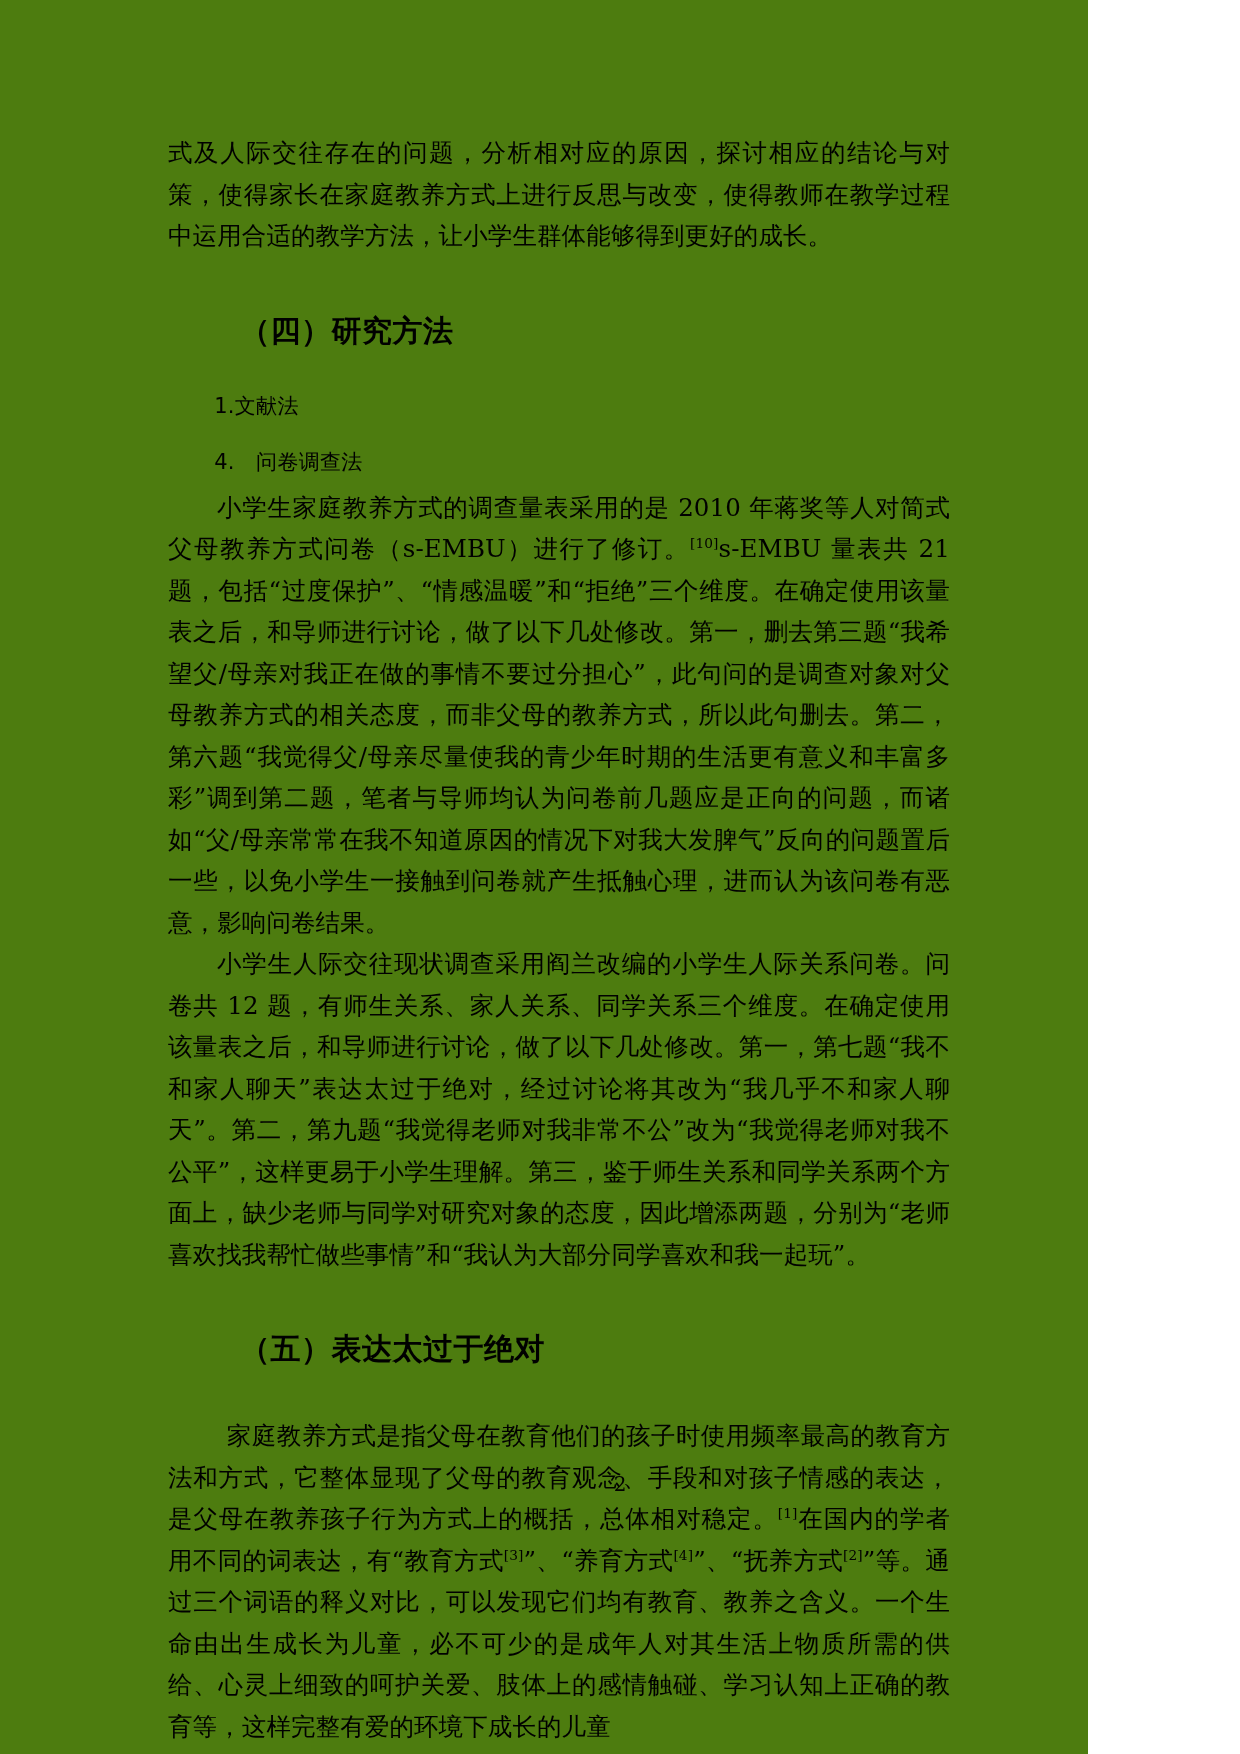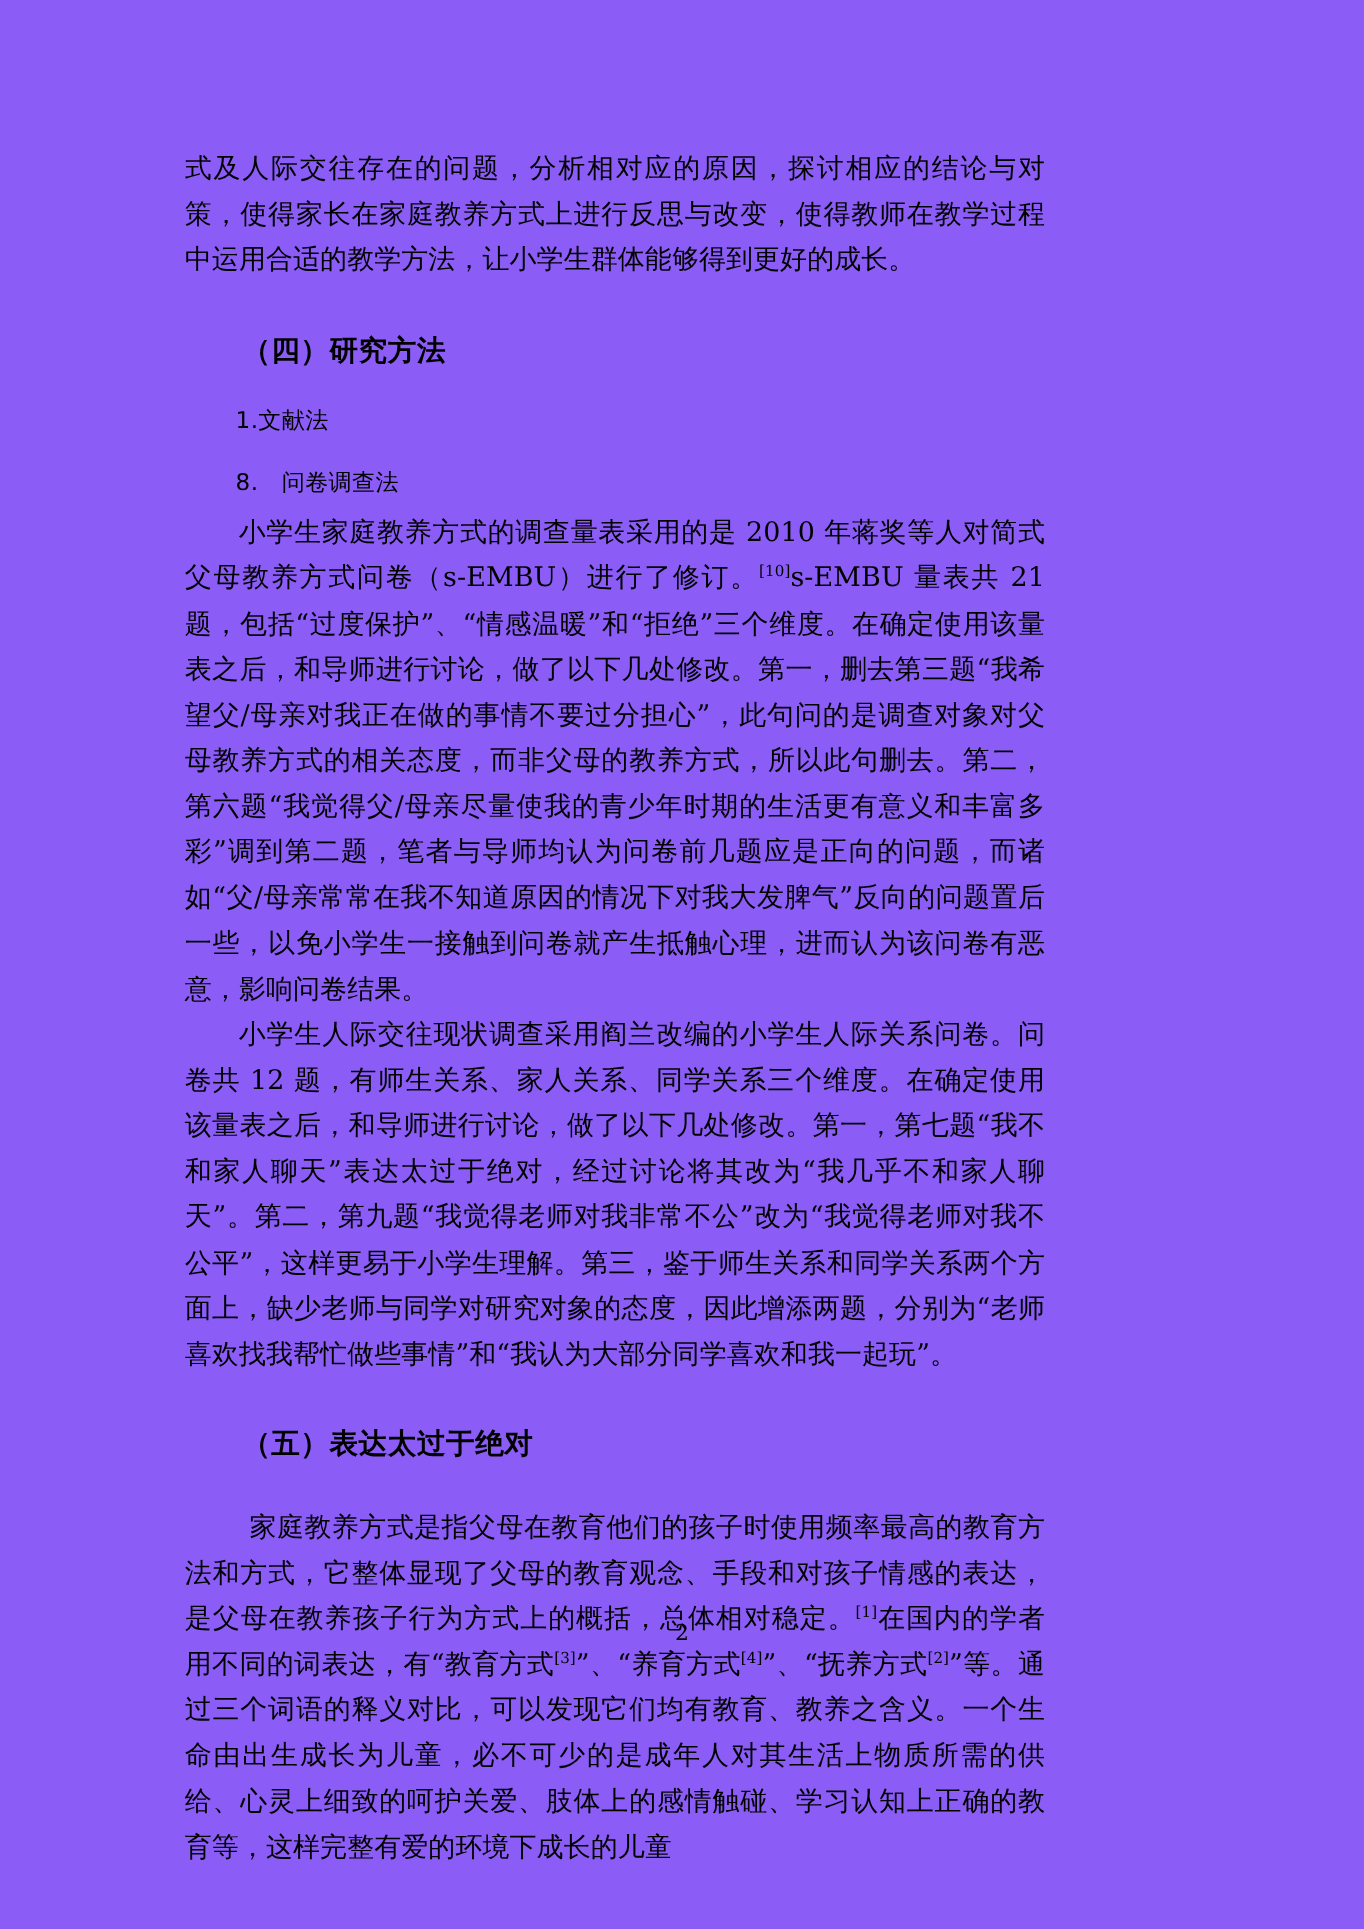--- a/index.html
+++ b/index.html
@@ -6,23 +6,23 @@
     margin: 0;
     padding: 0;
     background: #ffffff;
   }
   body {
     font-family: "DejaVu Serif", "Liberation Serif", serif;
     color: #000000;
   }
   .page {
     position: relative;
-    width: 1240px;
+    width: 1088px;
     height: 1754px;
-    background: #8b5cf6;
+    background: #4d7c0f;
     box-sizing: border-box;
     overflow: hidden;
   }
   .content {
     position: absolute;
     left: 168px;
     top: 132px;
     width: 782px;
   }
   
@@ -39,24 +39,24 @@
   }
   .para.no-indent {
     text-indent: 0;
   }
   .para.indent-wide {
     text-indent: 2.4em;
   }
   
   .h1 {
     font-family: "DejaVu Sans", "Liberation Sans", sans-serif;
-    font-size: 26px;
+    font-size: 30px;
     font-weight: bold;
     line-height: 40px;
-    margin: 0;
+    margin: 12px;
     text-indent: 2em;
     letter-spacing: 0.5px;
   }
   
   .h2 {
     font-family: "DejaVu Sans", "Liberation Sans", sans-serif;
     font-size: 21px;
     font-weight: normal;
     line-height: 34px;
     margin: 0;
@@ -98,21 +98,21 @@
 
     <div class="spacer-md"></div>
 
     <h3 class="h2">1.文献法</h3>
 
     <div class="spacer-xs"></div>
 
 
     <div class="spacer-sm"></div>
 
-    <h3 class="h2">8.　问卷调查法</h3>
+    <h3 class="h2">4.　问卷调查法</h3>
 
     <div class="spacer-xs"></div>
 
     <p class="para" id="para-sembu">小学生家庭教养方式的调查量表采用的是 2010 年蒋奖等人对简式父母教养方式问卷（s-EMBU）进行了修订。<sup>[10]</sup>s-EMBU 量表共 21 题，包括“过度保护”、“情感温暖”和“拒绝”三个维度。在确定使用该量表之后，和导师进行讨论，做了以下几处修改。第一，删去第三题“我希望父/母亲对我正在做的事情不要过分担心”，此句问的是调查对象对父母教养方式的相关态度，而非父母的教养方式，所以此句删去。第二，第六题“我觉得父/母亲尽量使我的青少年时期的生活更有意义和丰富多彩”调到第二题，笔者与导师均认为问卷前几题应是正向的问题，而诸如“父/母亲常常在我不知道原因的情况下对我大发脾气”反向的问题置后一些，以免小学生一接触到问卷就产生抵触心理，进而认为该问卷有恶意，影响问卷结果。</p>
 
     <p class="para">小学生人际交往现状调查采用阎兰改编的小学生人际关系问卷。问卷共 12 题，有师生关系、家人关系、同学关系三个维度。在确定使用该量表之后，和导师进行讨论，做了以下几处修改。第一，第七题“我不和家人聊天”表达太过于绝对，经过讨论将其改为“我几乎不和家人聊天”。第二，第九题“我觉得老师对我非常不公”改为“我觉得老师对我不公平”，这样更易于小学生理解。第三，鉴于师生关系和同学关系两个方面上，缺少老师与同学对研究对象的态度，因此增添两题，分别为“老师喜欢找我帮忙做些事情”和“我认为大部分同学喜欢和我一起玩”。</p>
 
     <div class="spacer-lg"></div>
 
     <h2 class="h1">（五）表达太过于绝对</h2>

